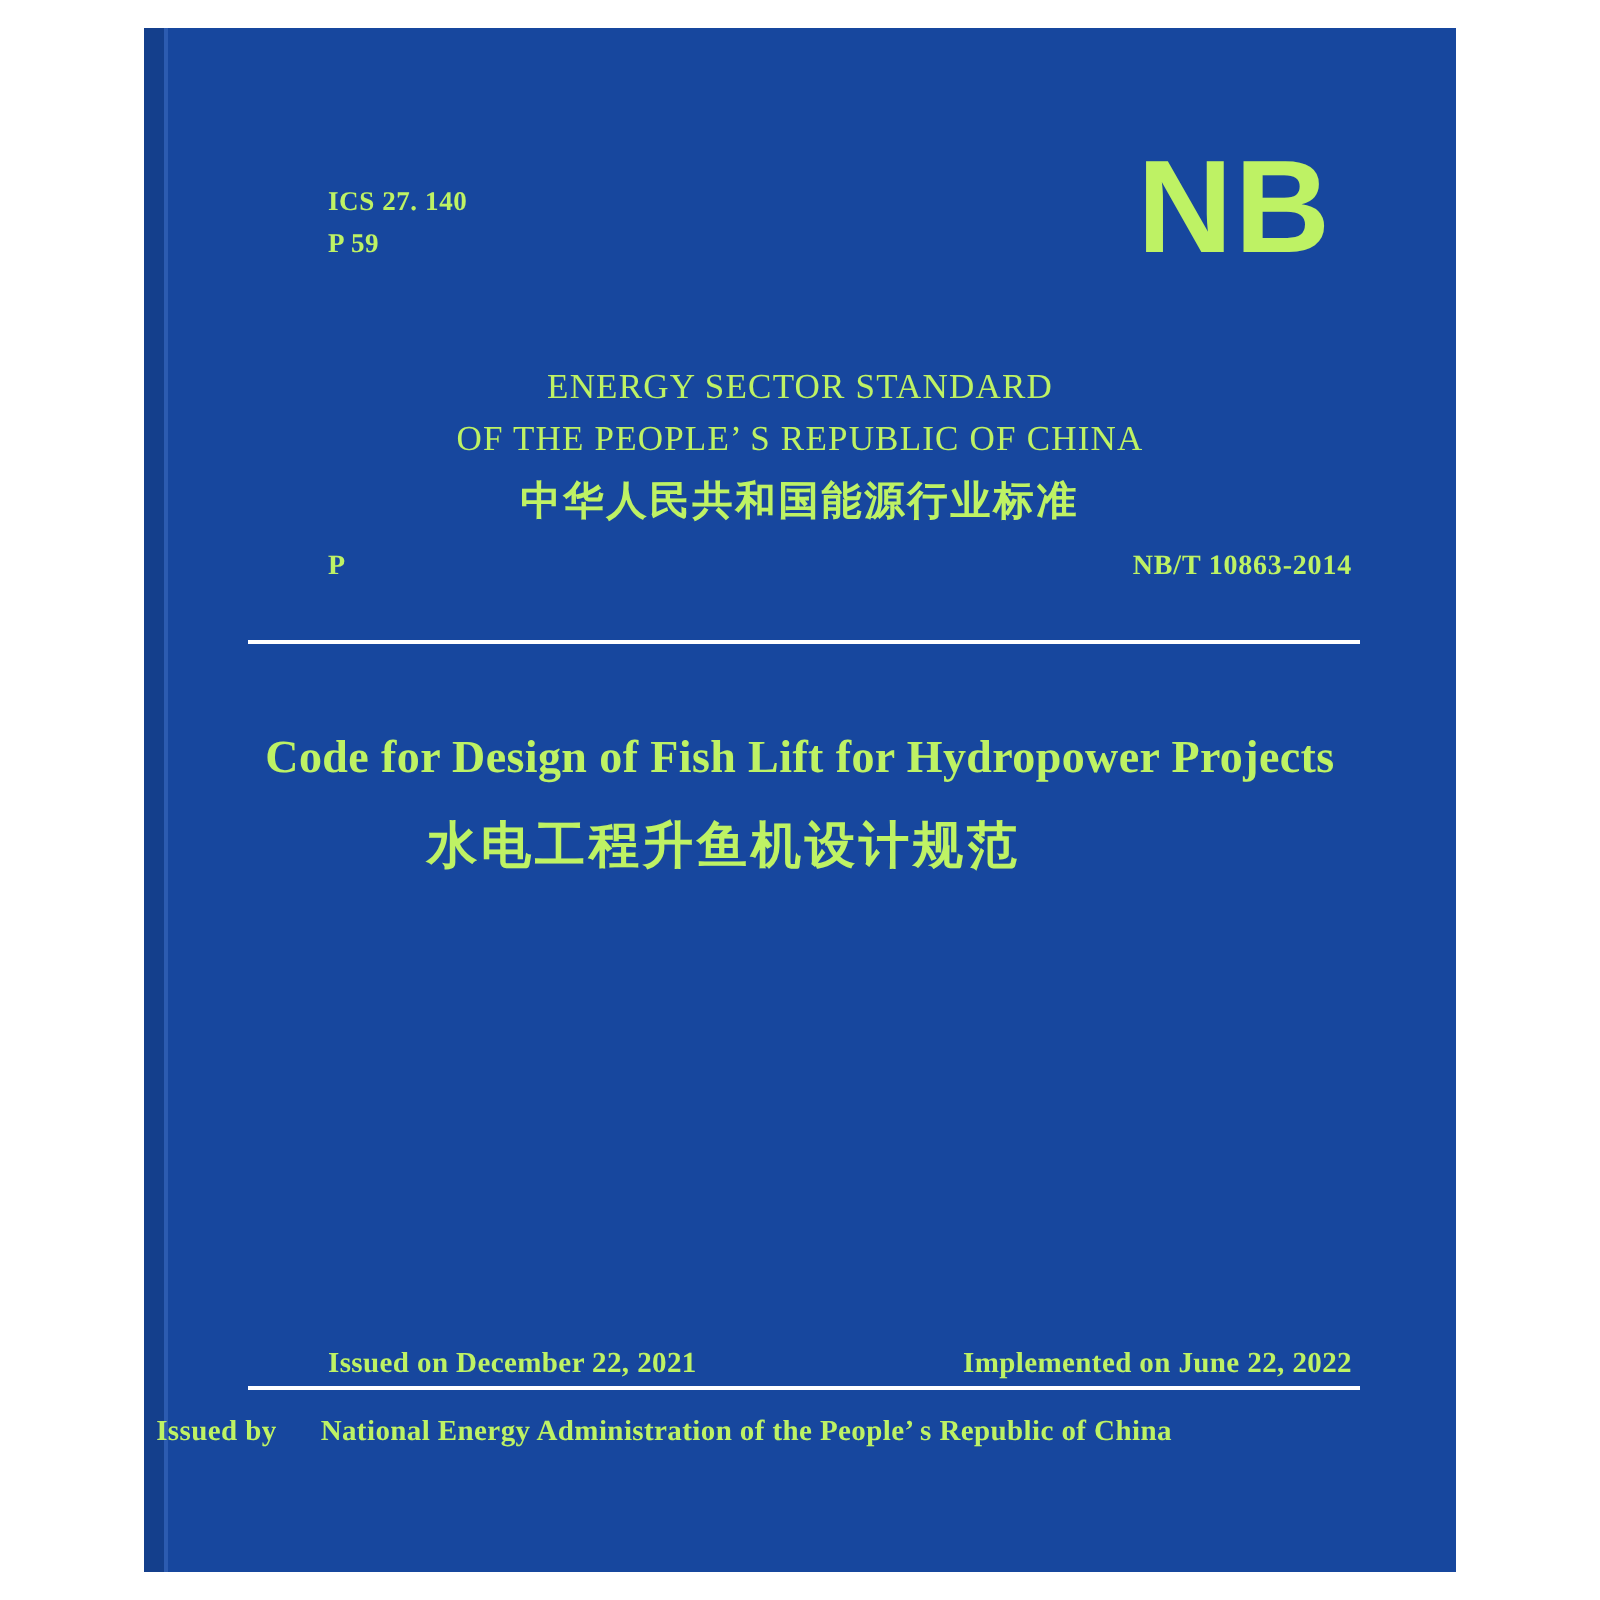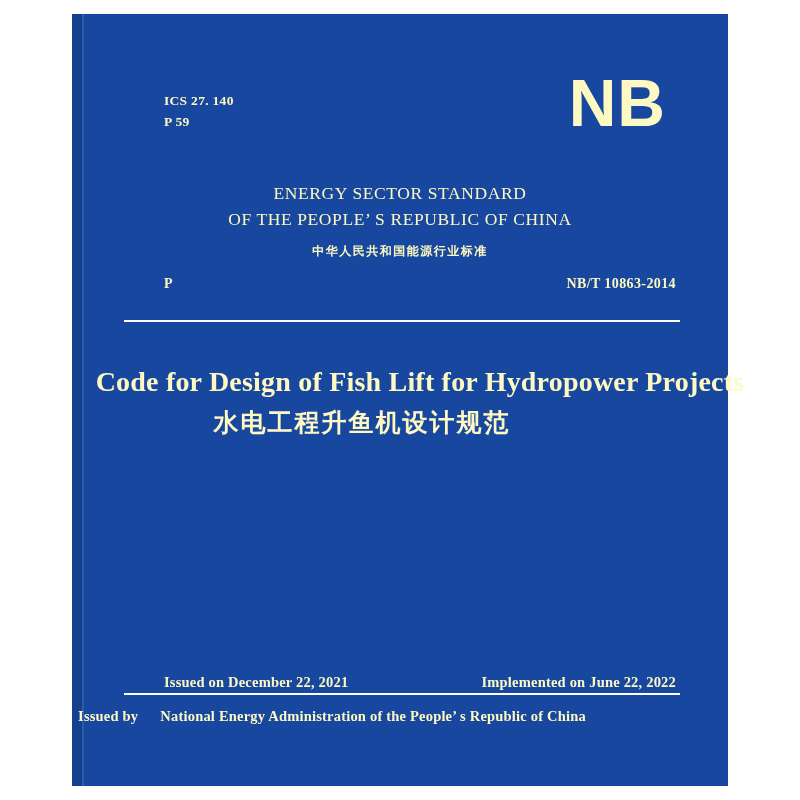--- a/index.html
+++ b/index.html
@@ -17,21 +17,21 @@
     overflow: hidden;
     font-family: "Liberation Serif", serif;
   }
   .cover {
     position: absolute;
     left: 72px;
     top: 14px;
     width: 656px;
     height: 772px;
     background: #17479E;
-    color: #fef9c3;
+    color: #bef264;
   }
   .spine {
     position: absolute;
     left: 0;
     top: 0;
     width: 10px;
     height: 772px;
     background: #143F8C;
   }
   .spine-line {
@@ -76,21 +76,21 @@
   }
   .std-en1, .std-en2 {
     font-weight: normal;
     font-size: 17.5px;
     letter-spacing: 0.6px;
     line-height: 26px;
   }
   .std-cn {
     font-family: Liberation Sans, sans-serif;
     font-weight: bold;
-    font-size: 12px;
+    font-size: 20px;
     letter-spacing: 1.5px;
     line-height: 30px;
     margin-top: 4px;
   }
 
   
   .code-row {
     position: absolute;
     left: 92px;
     right: 52px;
@@ -114,23 +114,22 @@
   .rule-bottom { top: 679px; }
 
   
   .doc-title-en {
     position: absolute;
     left: 0;
     top: 352px;
     width: 656px;
     text-align: center;
     font-weight: bold;
-    font-size: 28px;
+    font-size: 23px;
     letter-spacing: 0.2px;
-    margin-left: 20px;
   }
   .doc-title-cn {
     position: absolute;
     left: 0;
     top: 392px;
     width: 580px;
     text-align: center;
     font-family: "DejaVu Sans", sans-serif;
     font-weight: bold;
     font-size: 25px;

